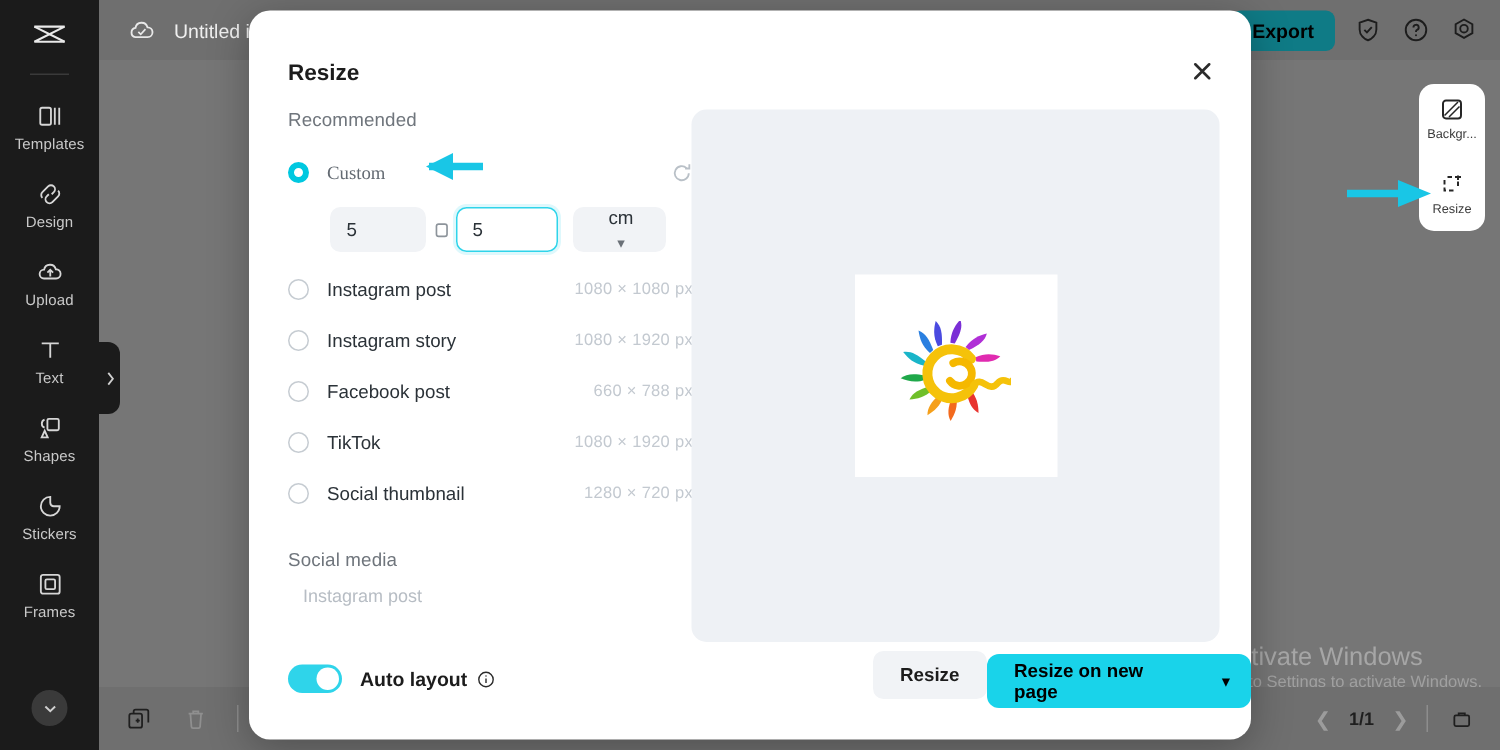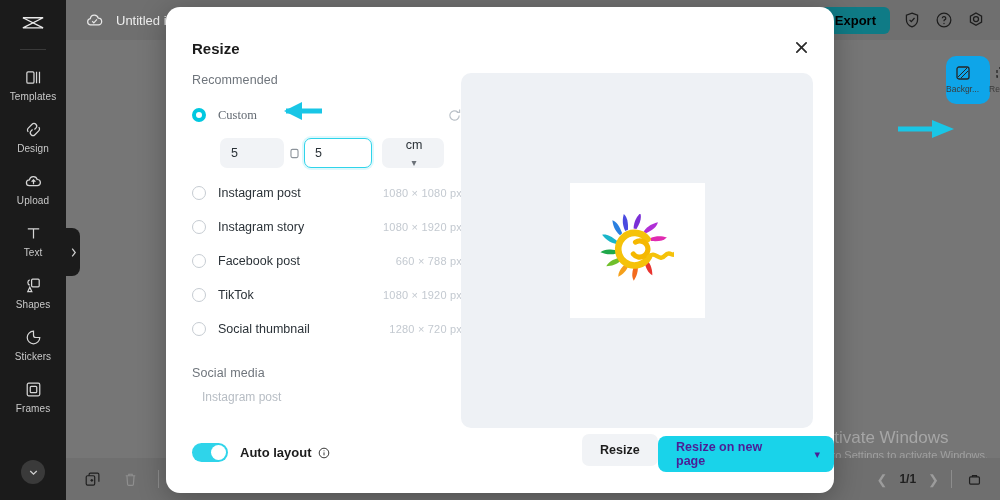--- a/index.html
+++ b/index.html
@@ -97,25 +97,25 @@
   
   .canvas-area {
     position: absolute; left: 66px; top: 40px; right: 0; bottom: 42px;
     background: #767676;
   }
 
   
   .rpanel {
     position: absolute; right: 10px; top: 16px;
     width: 44px;
-    background: #0ea5e9;
+    background: #ffffff;
     border-radius: 10px;
     padding: 8px 0 10px;
-    display: flex; flex-direction: row; align-items: center;
-    gap: 10px;
+    display: flex; flex-direction: column; align-items: center;
+    gap: 20px;
   }
   .rpanel-item {
     display: flex; flex-direction: column; align-items: center;
     cursor: pointer; width: 44px;
   }
   .rpanel-icon { width: 18px; height: 18px; color: #262626;
     display:flex;align-items:center;justify-content:center; margin-bottom: 2px;}
   .rpanel-label { font-size: 8.5px; color: #3b3b3b; line-height: 10px; }
 
   
@@ -280,21 +280,21 @@
   .btn-resize {
     position: absolute; left: 416px; bottom: 27px;
     background: #f1f3f6; color: #1c1c1c;
     font-size: 12.5px; font-weight: 700;
     padding: 9px 18px; border-radius: 7px;
     cursor: pointer;
   }
   .btn-primary {
     position: absolute; left: 492px; bottom: 21px;
     height: 36px;
-    background: #19d3ea; color: #4c1d95;
+    background: #19d3ea; color: #000000;
     font-size: 12.5px; font-weight: 700;
     border-radius: 8px;
     display: flex; align-items: center;
     padding: 0 14px 0 18px;
     cursor: pointer;
   }
   .btn-primary .caret { margin-left: 22px; font-size: 11px; font-weight: 400; }
 
   
   .arrow { position: absolute; z-index: 20; pointer-events: none; }

